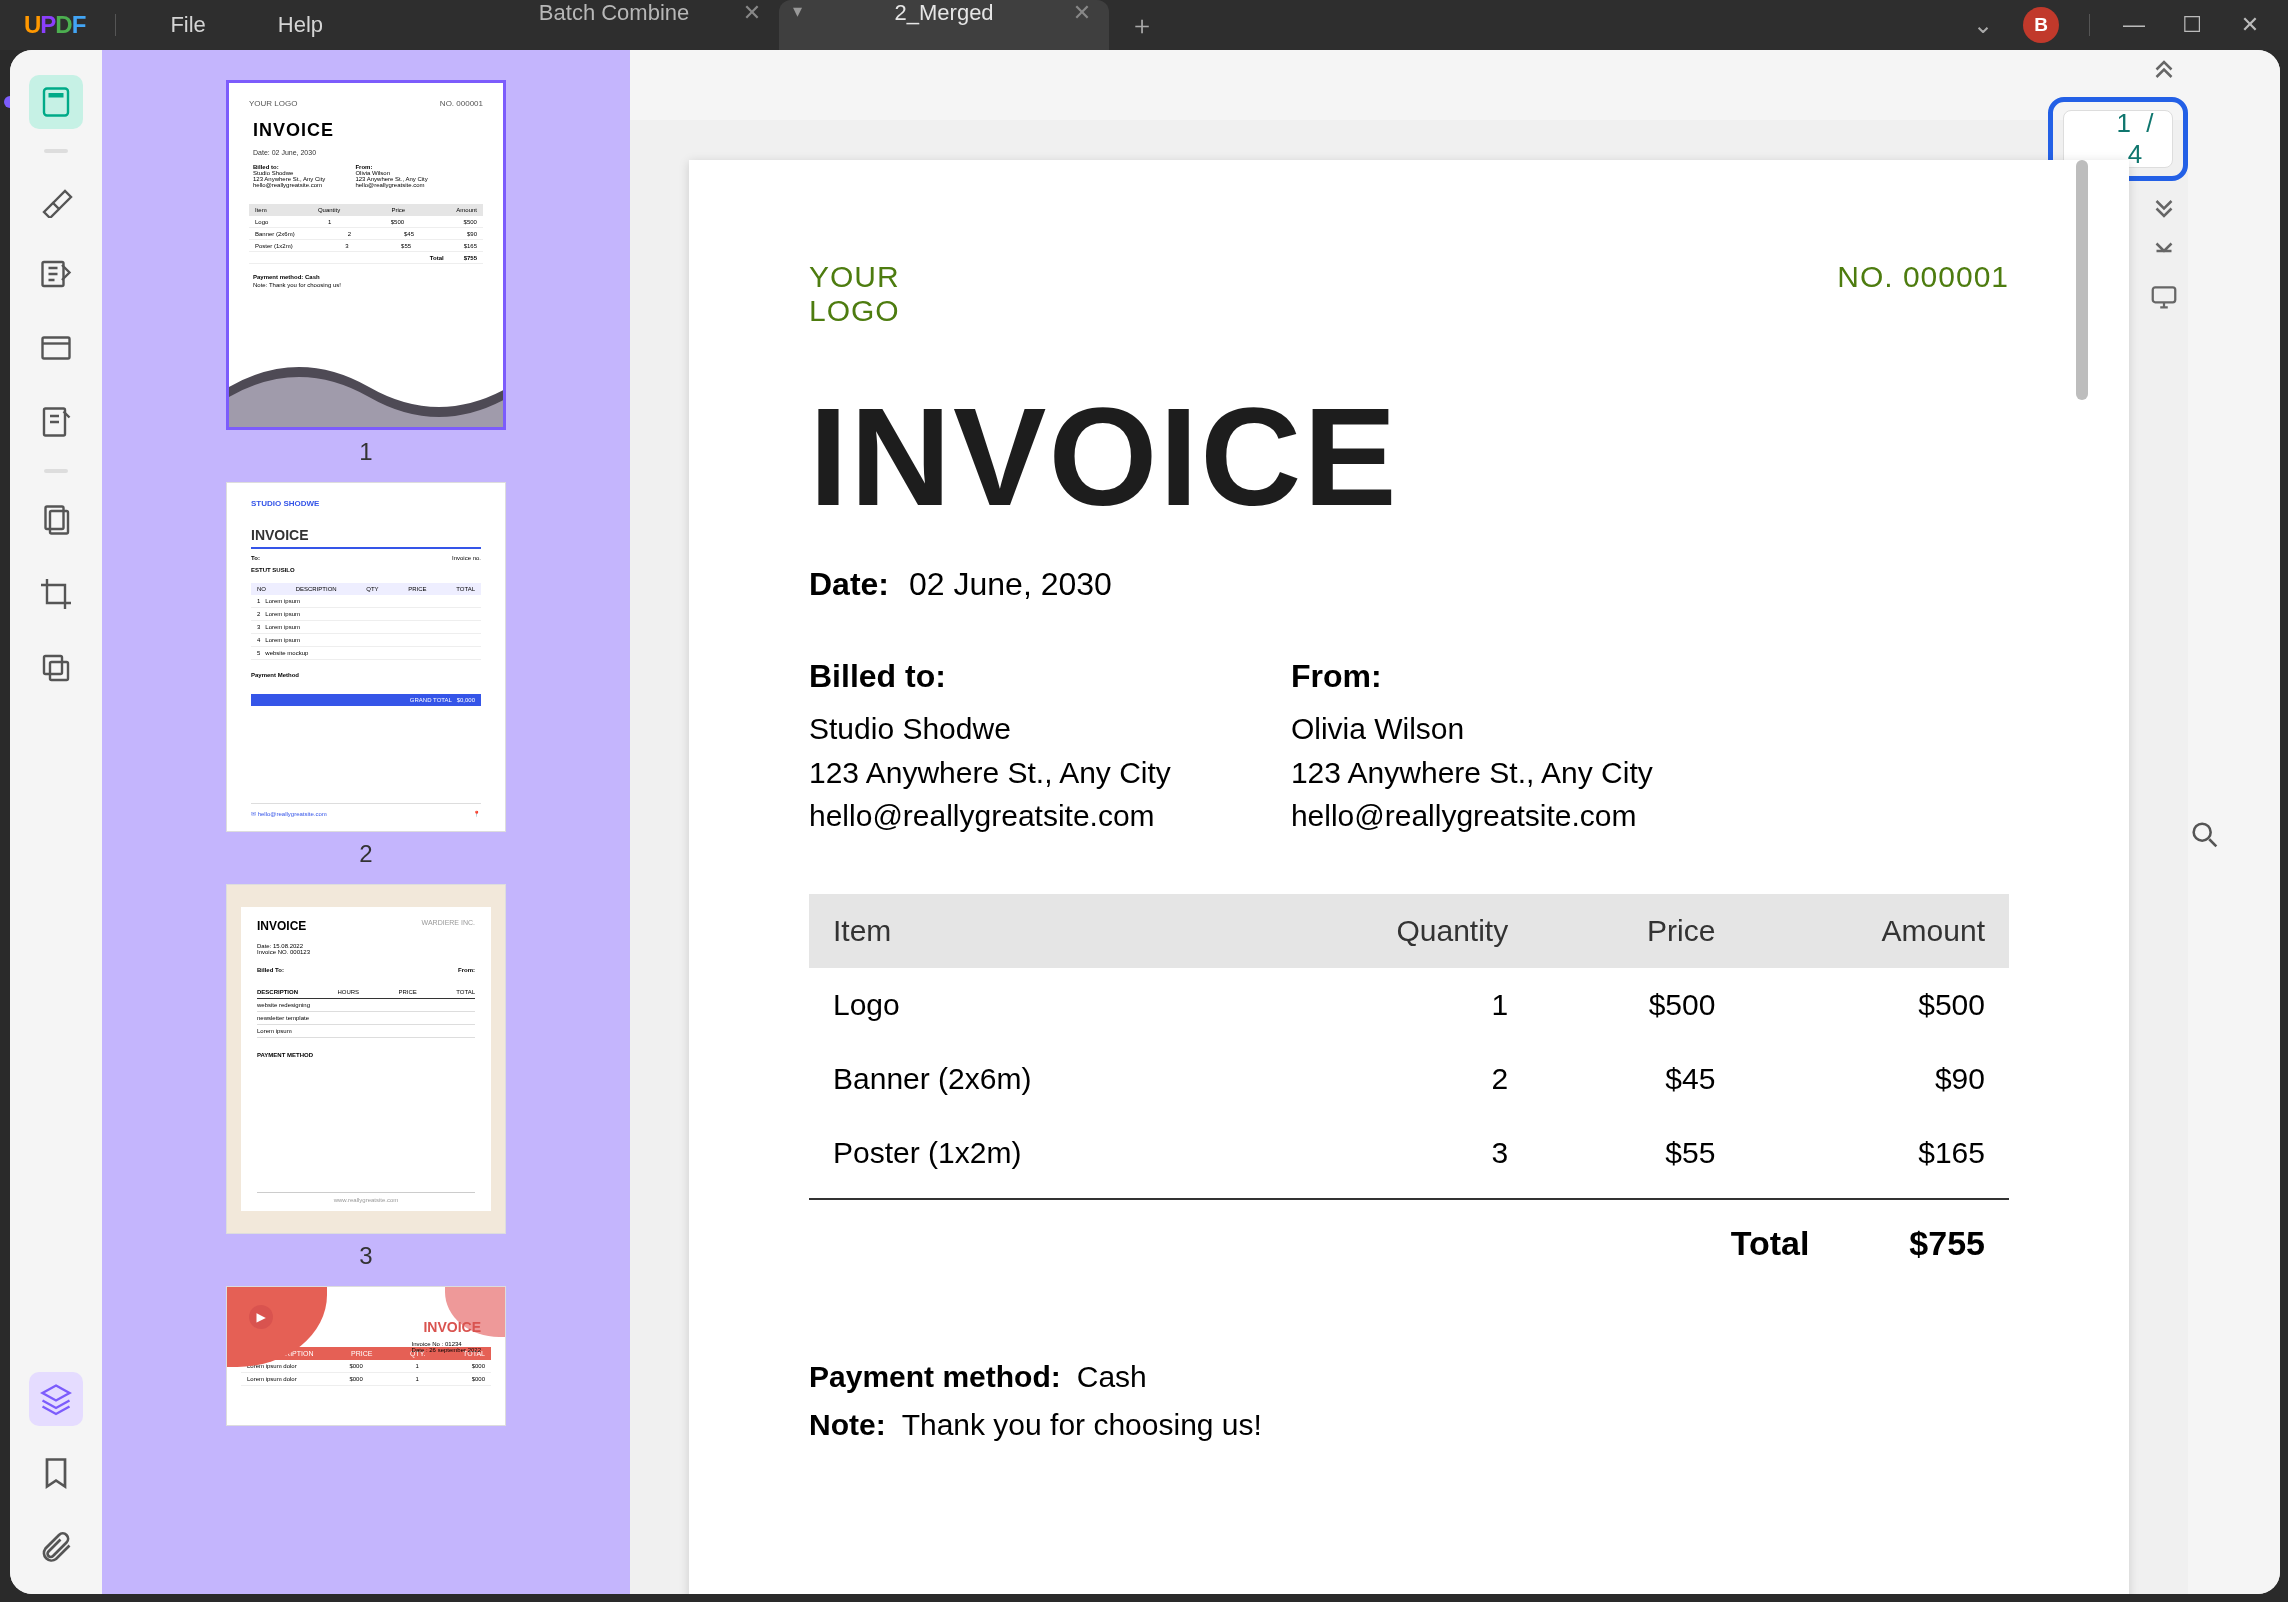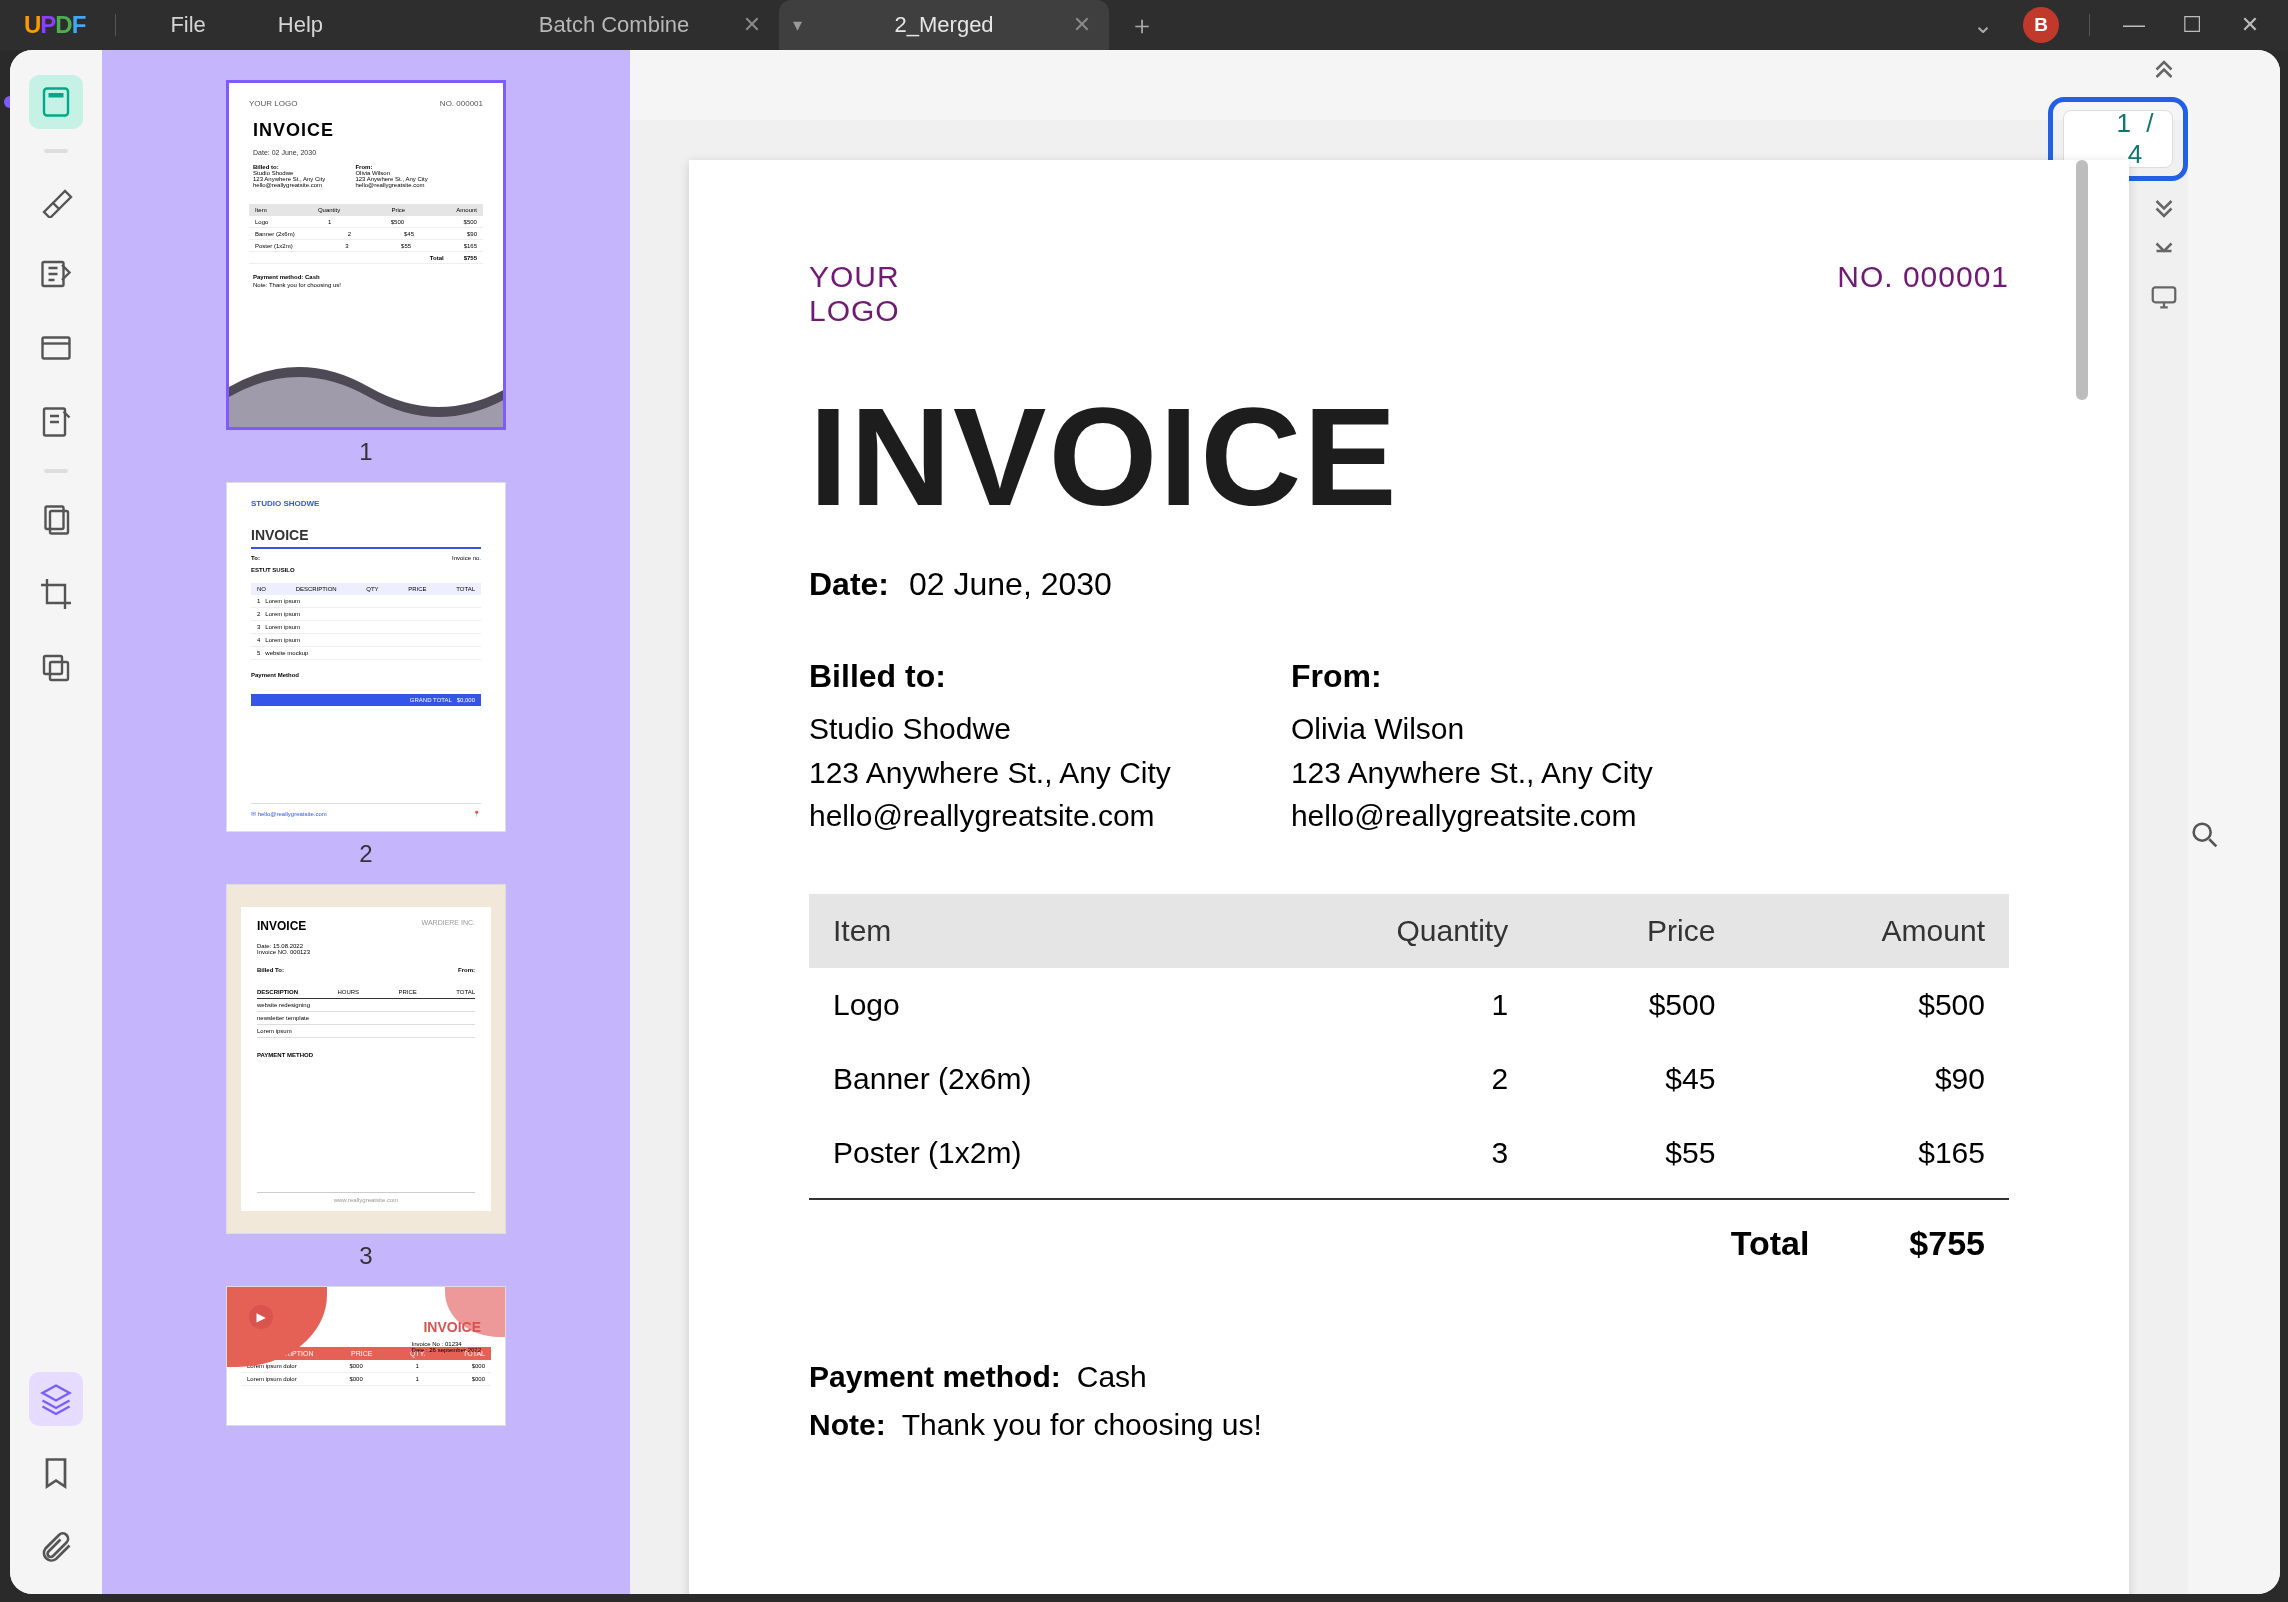--- a/index.html
+++ b/index.html
@@ -25,21 +25,21 @@
   letter-spacing: -1px;
 }
 .logo .u { color: #ff9800; }
 .logo .p { color: #8a3ffc; }
 .logo .d { color: #4caf50; }
 .logo .f { color: #42a5f5; }
 .menu-sep { width: 1px; height: 22px; background: #555; margin: 0 18px; }
 .menu-item { color: #d5d5d5; font-size: 22px; padding: 0 36px; cursor: pointer; }
 .tabs { display: flex; align-items: center; margin-left: 90px; height: 50px; }
 .tab {
-  display: flex; align-items: center; justify-content: center;
+  display: flex; justify-content: center;
   height: 50px; padding: 0 20px; color: #b7b7b7; font-size: 22px;
   position: relative; min-width: 330px;
 }
 .tab.active { background: #3f3f3f; border-radius: 12px 12px 0 0; color: #e6e6e6; }
 .tab .close { position: absolute; right: 18px; font-size: 22px; color: #888; }
 .tab .dropdown { position: absolute; left: 14px; font-size: 18px; color: #999; }
 .titlebar .new-tab { color: #aaa; font-size: 26px; margin-left: 20px; cursor:pointer; }
 .titlebar-right { margin-left: auto; display: flex; align-items: center; gap: 30px; padding-right: 12px; }
 .chev { color: #aaa; font-size: 24px; }
 .avatar {
@@ -118,21 +118,21 @@
 .page-input {
   width: 110px; height: 58px; border:1px solid #ddd; border-radius:8px; background:#fff;
   text-align:center; font-size: 26px; color:#0f766e; letter-spacing: 4px;
   display:flex; align-items:center; justify-content:center;padding-left:38px;
 }
 .doc-wrap { flex:1; overflow:auto; display:flex; justify-content:center; padding-top: 40px;}
 .doc-page {
   width: 1440px; min-height: 1800px; background:#fff; box-shadow: 0 2px 10px rgba(0,0,0,0.15);
   padding: 100px 120px; position:relative;
 }
-.doc-topline { display:flex; justify-content:space-between; font-size:30px; color:#701a75; letter-spacing:1px;}
+.doc-topline { display:flex; justify-content:space-between; font-size:30px; color:#4d7c0f; letter-spacing:1px;}
 .doc-h1 { font-size: 140px; font-weight:900; letter-spacing:2px; margin-top:48px; color:#1d1d1d;}
 .doc-date { font-size:32px; margin-top:28px; }
 .doc-date b { font-weight:800; margin-right:20px;}
 .doc-cols { display:flex; gap:120px; margin-top:50px; font-size:30px; line-height:1.45;}
 .doc-cols h4 { font-size:32px; font-weight:800; margin-bottom:8px;}
 .doc-table { width:100%; margin-top:56px; border-collapse:collapse; font-size:30px;}
 .doc-table thead th { background:#e5e5e5; padding:20px 24px; text-align:left; font-weight:500; color:#333;}
 .doc-table thead th:nth-child(2),
 .doc-table thead th:nth-child(3),
 .doc-table thead th:nth-child(4){ text-align:right;}

